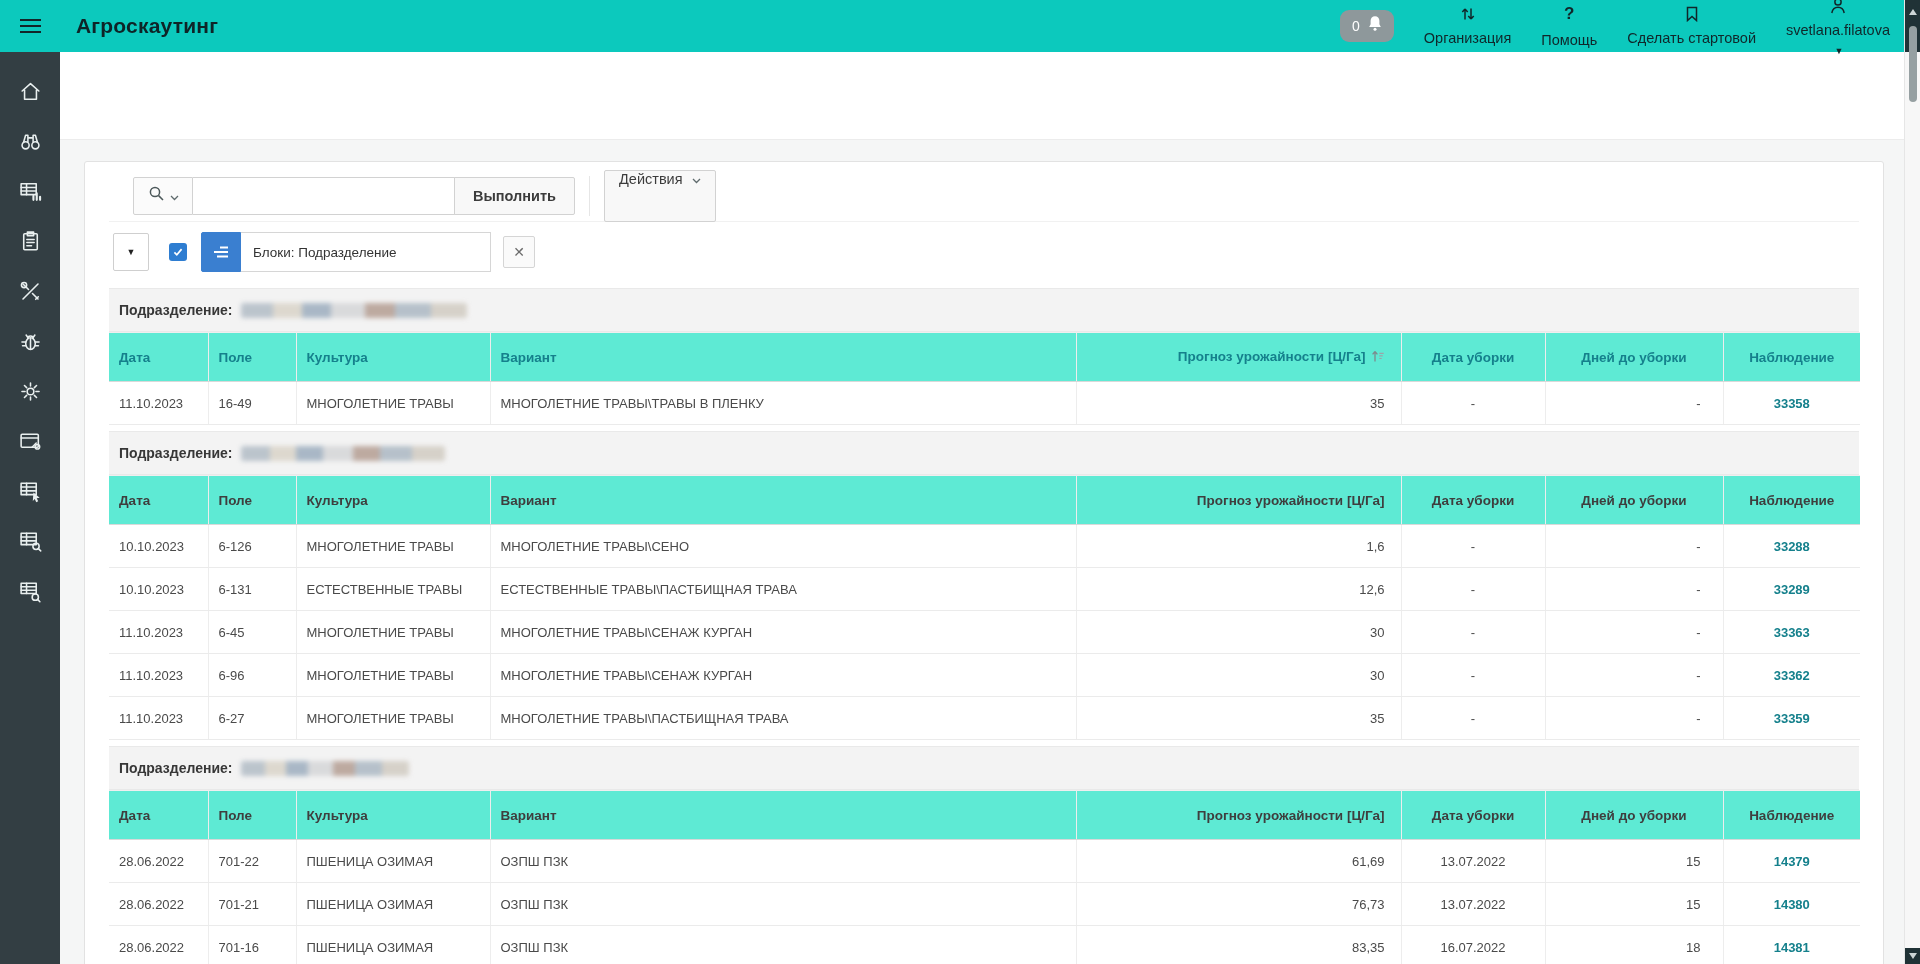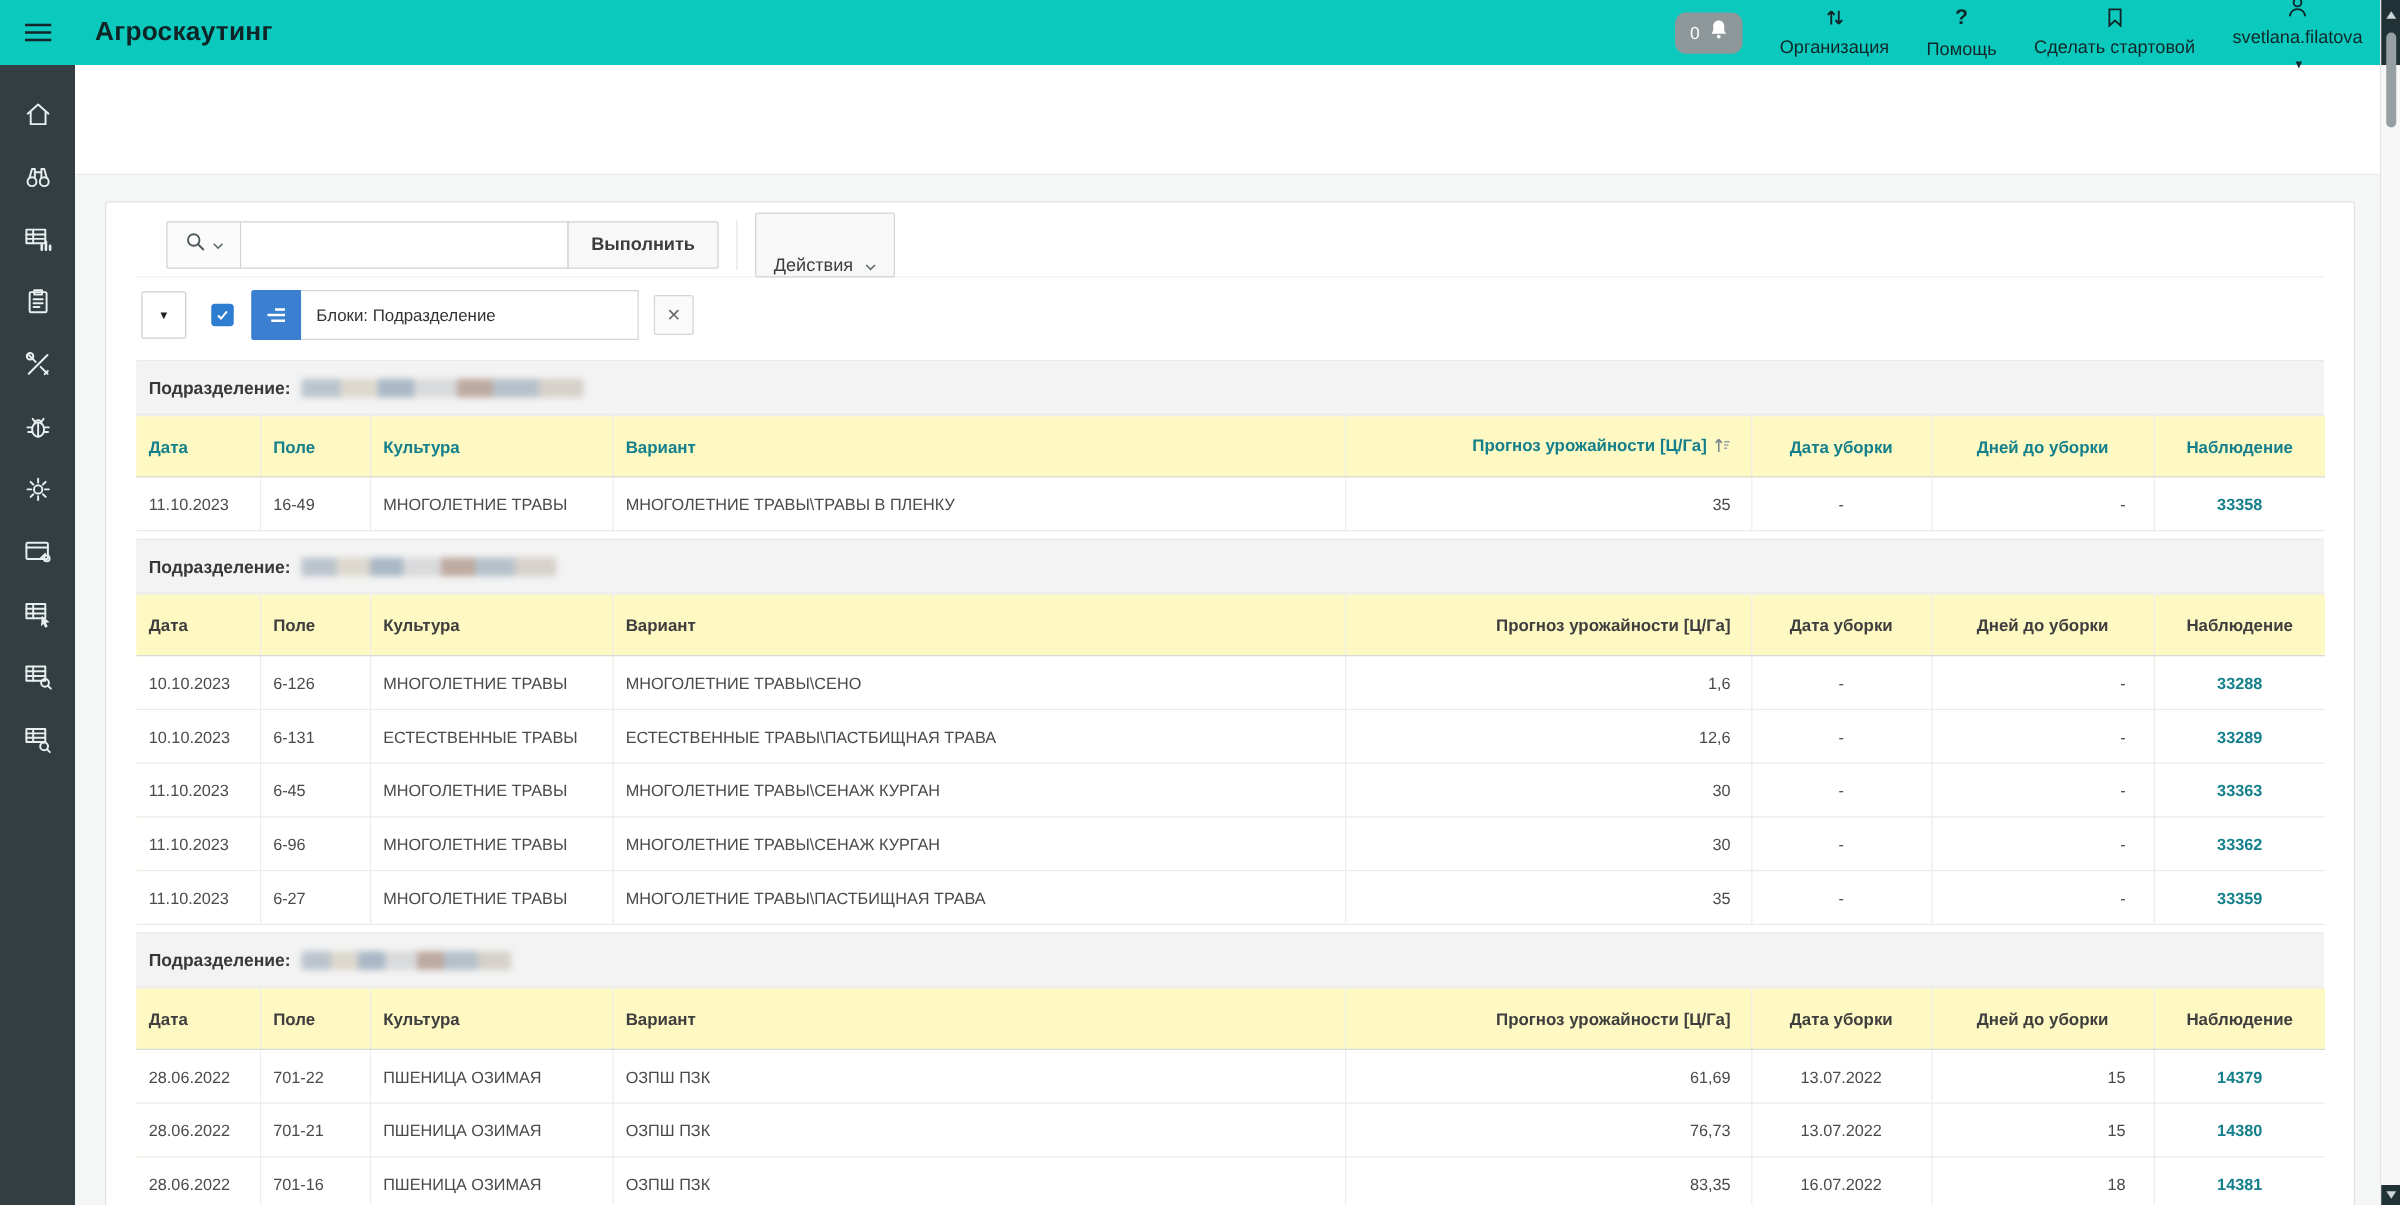--- a/index.html
+++ b/index.html
@@ -30,39 +30,39 @@
   .card{ margin:21px 20px 0 24px; background:#fff; border:1px solid #e2e2e2; border-radius:3px; padding:8px 24px 0 24px; height:980px; }
 
   
   .ir-toolbar{ display:flex; align-items:center; height:52px; border-bottom:1px solid #f1f1f1; }
   .search-group{ display:flex; align-items:stretch; height:38px;padding-left:24px; }
   .search-btn{ width:60px; background:#fbfbfb; border:1px solid #d2d2d2; border-radius:2px 0 0 2px; display:flex; align-items:center; justify-content:center; gap:5px; cursor:pointer; }
   .search-input{ width:262px; border:1px solid #d2d2d2; border-left:none; background:#fff; font-size:14px; padding:0 10px; font-family:"Liberation Sans",sans-serif; outline:none; }
   .btn{ background:#f8f8f8; border:1px solid #d2d2d2; border-radius:2px; color:#3c3c3c; font-size:14.5px; cursor:pointer; font-family:"Liberation Sans",sans-serif; }
   .exec-btn{ height:38px; padding:0 18px; font-weight:bold; margin-left:-1px; border-radius:0 2px 2px 0; }
   .vsep{ width:1px; height:40px; background:#e6e6e6; margin:0 14px; }
-  .actions-btn{ height:52px; padding:0 14px; display:flex; align-items:flex-end; gap:9px; }
+  .actions-btn{ height:52px; padding:0 14px; display:flex; align-items:flex-start; gap:9px; }
 
   
   .filter-row{ display:flex; align-items:center; height:60px; gap:0; padding-left:4px; }
   .expand-btn{ width:36px; height:38px; background:#fff; border:1px solid #cfcfcf; border-radius:2px; font-size:9px; color:#222; cursor:pointer; }
   .chk{ width:18px; height:18px; margin-left:20px; background:#2e7dd1; border-radius:3px; display:flex; align-items:center; justify-content:center; cursor:pointer; }
   .break-group{ display:flex; align-items:stretch; height:40px; margin-left:14px; }
   .break-btn{ width:40px; background:#3a7fd0; border:1px solid #3a7fd0; border-radius:2px 0 0 2px; display:flex; align-items:center; justify-content:center; cursor:pointer; }
-  .break-field{ width:270px; background:#fff; border:1px solid #d6d6d6; border-left:none; display:flex; align-items:center; padding:0 12px; font-size:13.5px; color:#333; cursor:text; }
+  .break-field{ width:250px; background:#fff; border:1px solid #d6d6d6; border-left:none; display:flex; align-items:center; padding:0 12px; font-size:13.5px; color:#333; cursor:text; }
   .xbtn{ width:32px; height:32px; margin-left:12px; background:#fafafa; border:1px solid #d5d5d5; border-radius:2px; color:#6b6b6b; font-size:14px; cursor:pointer; }
 
   
   .group-band{ margin-top:6px; height:44px; background:#f3f3f3; border-top:1px solid #e9e9e9; border-bottom:1px solid #e9e9e9; display:flex; align-items:center; padding:16px 10px; }
   .group-label{ font-size:14px; font-weight:bold; color:#373737; }
   .blur-blob{ height:15px; margin-left:9px; border-radius:2px; filter:blur(2.6px); opacity:.8;
     background:linear-gradient(90deg,#aeb9c3 0 14%,#d8d2c6 14% 27%,#97a9bb 27% 40%,#d3d4d6 40% 55%,#b0988c 55% 68%,#a7b4c0 68% 84%,#cfc9bf 84% 100%); }
   .blob0{ width:226px; } .blob1{ width:204px; } .blob2{ width:168px; }
 
-  table.ir-table{ width:100%; border-collapse:collapse; table-layout:fixed; background:#fef9c3; }
+  table.ir-table{ width:100%; border-collapse:collapse; table-layout:fixed; background:#5eead4; }
   .ir-table th{ height:49px; font-size:13.5px; font-weight:bold; color:#3e3e3e; text-align:left; padding:0 10px;
     border-bottom:1px solid #d9d9d9; border-top:1px solid #efefef; }
   .ir-table th:not(:last-child), .ir-table td:not(:last-child){ border-right:1px solid #ededed; }
   .ir-table th.th-link{ color:#15808c; cursor:pointer; }
   .ir-table td{ height:43px; font-size:13px; color:#4a4a4a; padding:0 10px; border-bottom:1px solid #ebebeb; background:#fff; }
   .ir-table th.col4, .ir-table td.col4{ text-align:right; padding-right:16px; }
   .ir-table th.col5, .ir-table td.col5{ text-align:center; }
   .ir-table th.col6{ text-align:center; }
   .ir-table td.col6{ text-align:right; padding-right:22px; }
   .ir-table th.col7, .ir-table td.col7{ text-align:center;margin-left:14px; }

